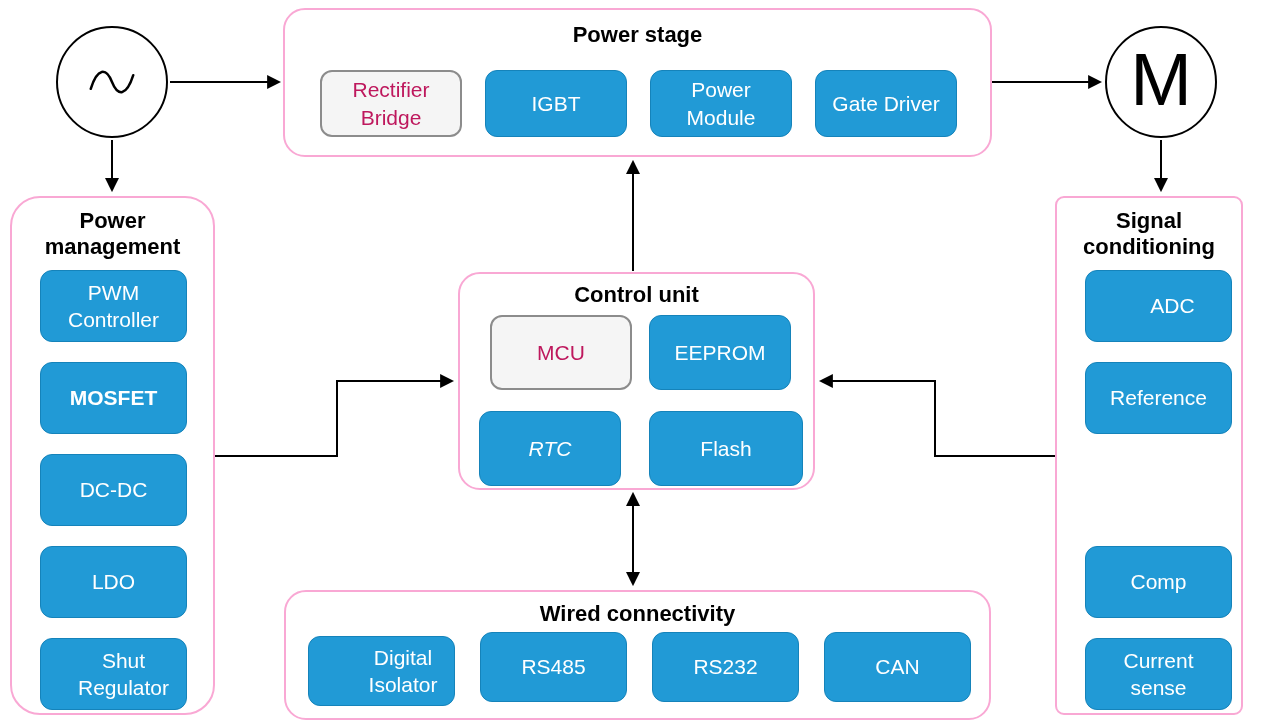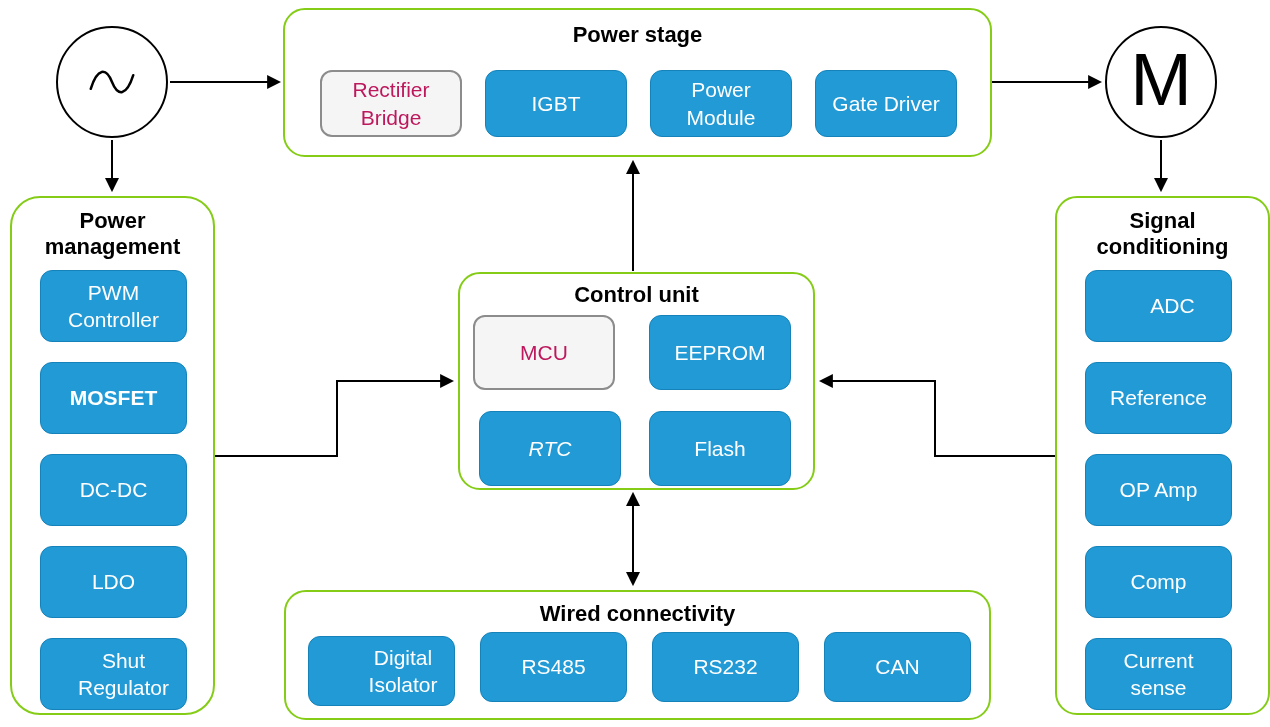--- a/index.html
+++ b/index.html
@@ -7,21 +7,21 @@
     position:relative;
     width:1270px;height:727px;
     background:#ffffff;
     font-family:"Liberation Sans", sans-serif;
     overflow:hidden;
   }
   svg.wires{position:absolute;left:0;top:0;width:1270px;height:727px;z-index:1;}
   .group{
     position:absolute;
     background:#ffffff;
-    border:2px solid #84cc16;
+    border:2px solid #f9a8d4;
     box-sizing:border-box;
     z-index:2;
   }
   .group .title{
     position:absolute;left:0;right:0;
     text-align:center;
     font-size:22px;font-weight:bold;color:#000000;
     line-height:1.18;
     white-space:pre-line;
     margin:0;
@@ -127,45 +127,42 @@
       <span>LDO</span>
     </div>
     <div class="chip blue" style="left:28px;top:440px;width:147px;height:72px;padding-left:20px;">
       <span>Shut
 Regulator</span>
     </div>
   </div>
 
   <div class="group" style="left:458px;top:272px;width:357px;height:218px;border-radius:22px;">
     <h2 class="title" style="top:8px;">Control unit</h2>
-    <div class="chip gray" style="left:13px;top:41px;width:142px;height:75px;">
+    <div class="chip gray" style="left:30px;top:41px;width:142px;height:75px;">
       <span>MCU</span>
     </div>
     <div class="chip blue" style="left:189px;top:41px;width:142px;height:75px;">
       <span>EEPROM</span>
     </div>
     <div class="chip blue" style="left:19px;top:137px;width:142px;height:75px;font-style:italic;">
       <span>RTC</span>
     </div>
-    <div class="chip blue" style="left:189px;top:137px;width:142px;height:75px;">
+    <div class="chip blue" style="left:189px;top:137px;width:154px;height:75px;">
       <span>Flash</span>
     </div>
   </div>
 
-  <div class="group" style="left:1055px;top:196px;width:215px;height:519px;border-radius:22px;">
+  <div class="group" style="left:1055px;top:196px;width:188px;height:519px;border-radius:9px;">
     <h2 class="title" style="top:10px;">Signal
 conditioning</h2>
     <div class="chip blue" style="left:28px;top:72px;width:147px;height:72px;padding-left:28px;">
       <span>ADC</span>
     </div>
     <div class="chip blue" style="left:28px;top:164px;width:147px;height:72px;">
       <span>Reference</span>
-    </div>
-    <div class="chip blue" style="left:28px;top:256px;width:147px;height:72px;">
-      <span>OP Amp</span>
     </div>
     <div class="chip blue" style="left:28px;top:348px;width:147px;height:72px;">
       <span>Comp</span>
     </div>
     <div class="chip blue" style="left:28px;top:440px;width:147px;height:72px;">
       <span>Current
 sense</span>
     </div>
   </div>
 

